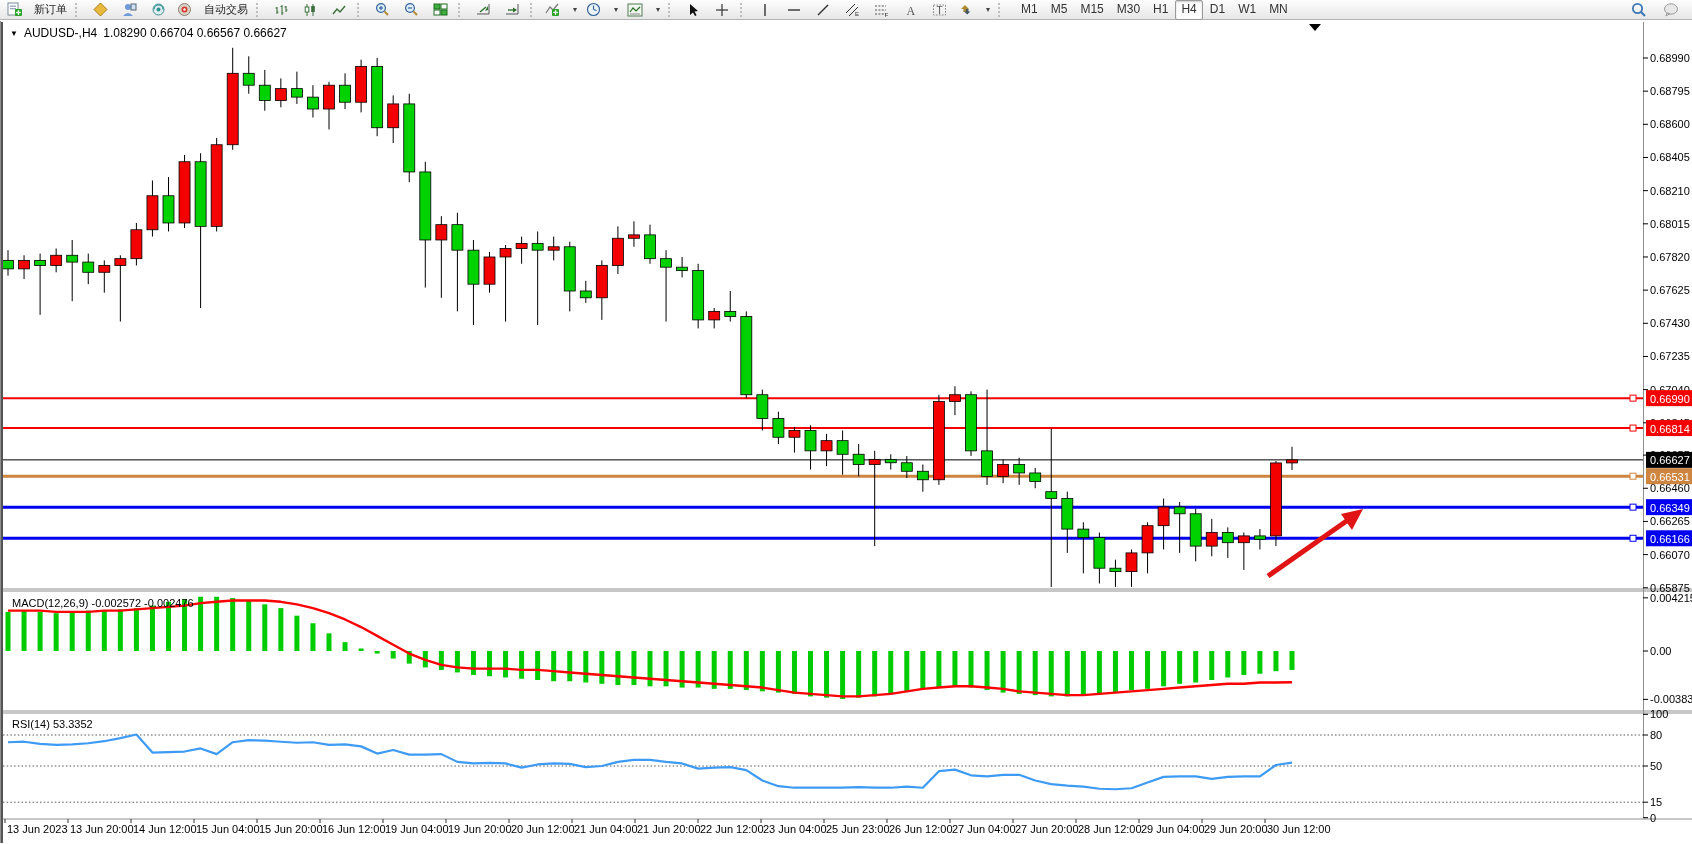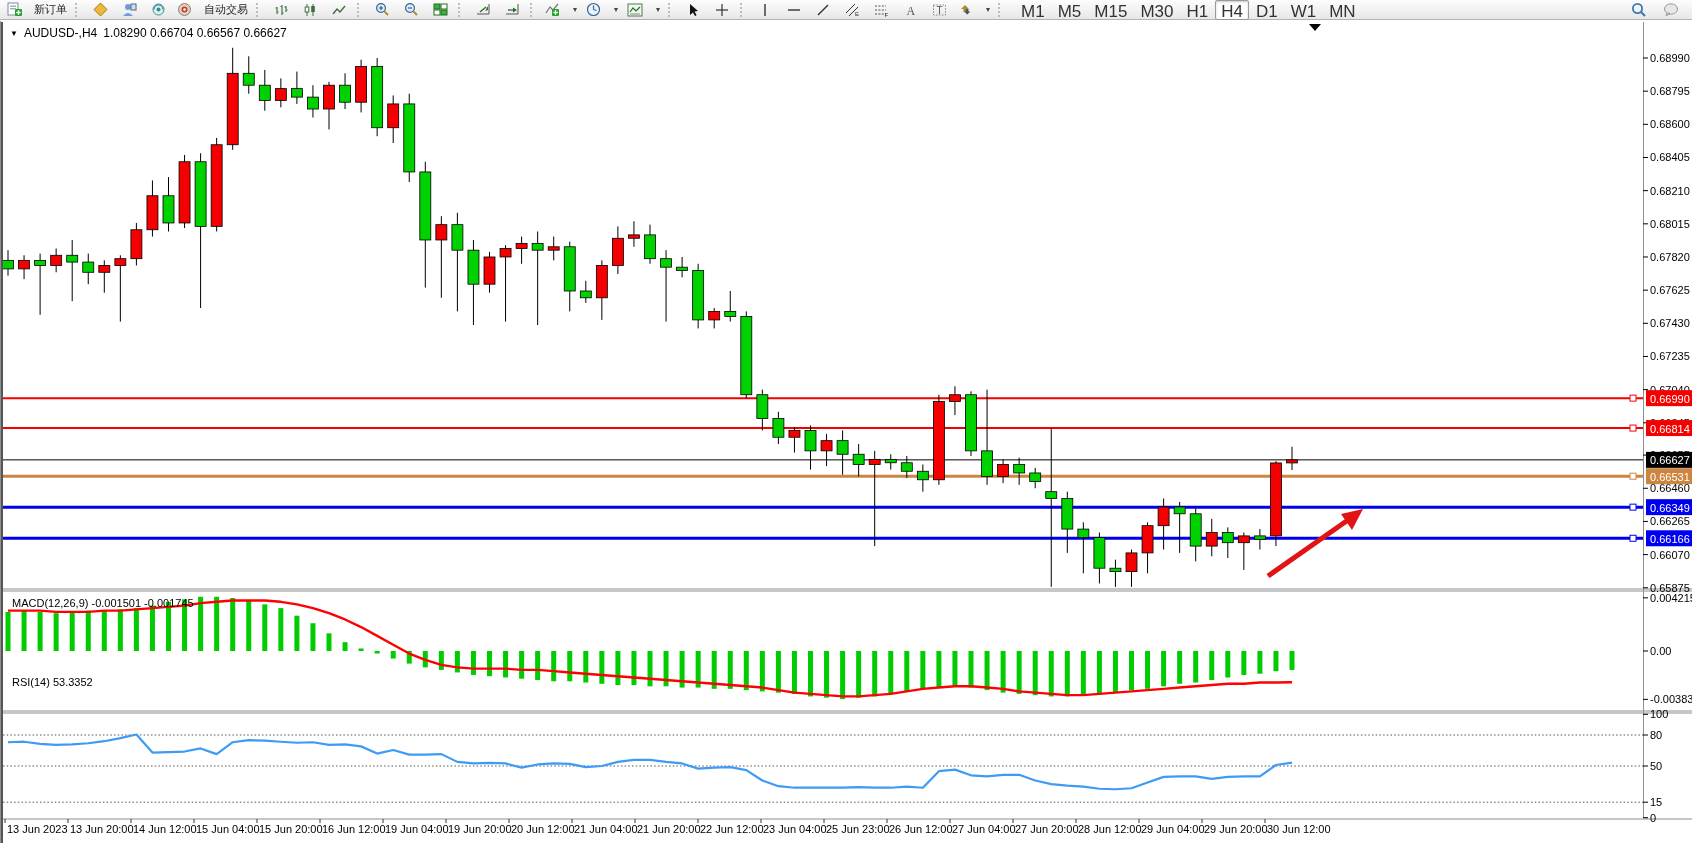--- a/index.html
+++ b/index.html
@@ -4,21 +4,21 @@
 <style>
   html,body{margin:0;padding:0}
   body{width:1692px;height:844px;position:relative;font-family:"Liberation Sans",sans-serif;background:#fff;overflow:hidden}
   
   .toolbar{position:absolute;top:0;left:0;width:1692px;height:20px;background:linear-gradient(#fdfdfd,#e7e7e7);border-bottom:1px solid #b3b3b3;display:flex;align-items:center;padding:0 3px;gap:1px;z-index:10;box-sizing:border-box}
   .tb{height:18px;min-width:20px;display:flex;align-items:center;justify-content:center;gap:12px;padding:18px 3px;font-size:11px;color:#222;border:1px solid transparent;border-radius:2px}
   .tb svg{display:block}
   .grip{width:5px;height:14px;border-left:2px dotted #bdbdbd;margin:0 3px}
   .caret{font-size:8px;color:#444;margin-left:1px}
   .tf-group{display:flex;align-items:center;gap:1px;margin-left:6px}
-  .tf{height:16px;padding:1px 5px;font-size:17px;color:#333;border:1px solid transparent;border-radius:2px}
+  .tf{height:16px;padding:1px 5px;font-size:12px;color:#333;border:1px solid transparent;border-radius:2px}
   .tf.active{background:#fff;border:1px solid #9a9a9a;box-shadow:inset 0 1px 2px #c9c9c9}
   .right-tools{margin-left:auto;display:flex;align-items:center;gap:4px;padding-right:4px}
   .badge{position:absolute;top:-4px;right:-6px;min-width:12px;height:12px;border-radius:7px;background:#e02020;color:#fff;font-size:9px;line-height:12px;text-align:center;padding:0 2px;border:1px solid #fff}
   .chat-wrap{position:relative}
   
   .chart-frame{position:absolute;top:21px;left:0;width:1691px;height:822px;border:1px solid #8f8f8f;box-sizing:border-box;background:#fff}
   #chart-svg{position:absolute;top:0;left:0;z-index:1}
   .chart-title{position:absolute;left:10px;top:26px;display:flex;align-items:center;gap:6px;font-size:12px;color:#000;z-index:3}
   .chart-title .tri{font-size:8px;color:#000}
   .pane-label{position:absolute;font-size:11px;color:#000;z-index:3}
@@ -632,14 +632,14 @@
       <line x1="1268" y1="576" x2="1348" y2="520" stroke="#E01414" stroke-width="5"></line>
       <polygon points="1363,509 1341,514 1352,530" fill="#E01414"></polygon>
     </g>
   </svg>
 
 <div class="chart-title">
   <span class="tri">▼</span>
   <span>AUDUSD-,H4</span>
   <span>1.08290 0.66704 0.66567 0.66627</span>
 </div>
-<div class="pane-label" style="left:12px;top:597px">MACD(12,26,9) -0.001501 -0.001745</div>
-<div class="pane-label" style="left:12px;top:676px">RSI(14) 53.3352</div>
+<div class="pane-label" style="left:12px;top:597px">MACD(12,26,9) -0.002572 -0.002476</div>
+<div class="pane-label" style="left:12px;top:718px">RSI(14) 53.3352</div>
 
 </body></html>

